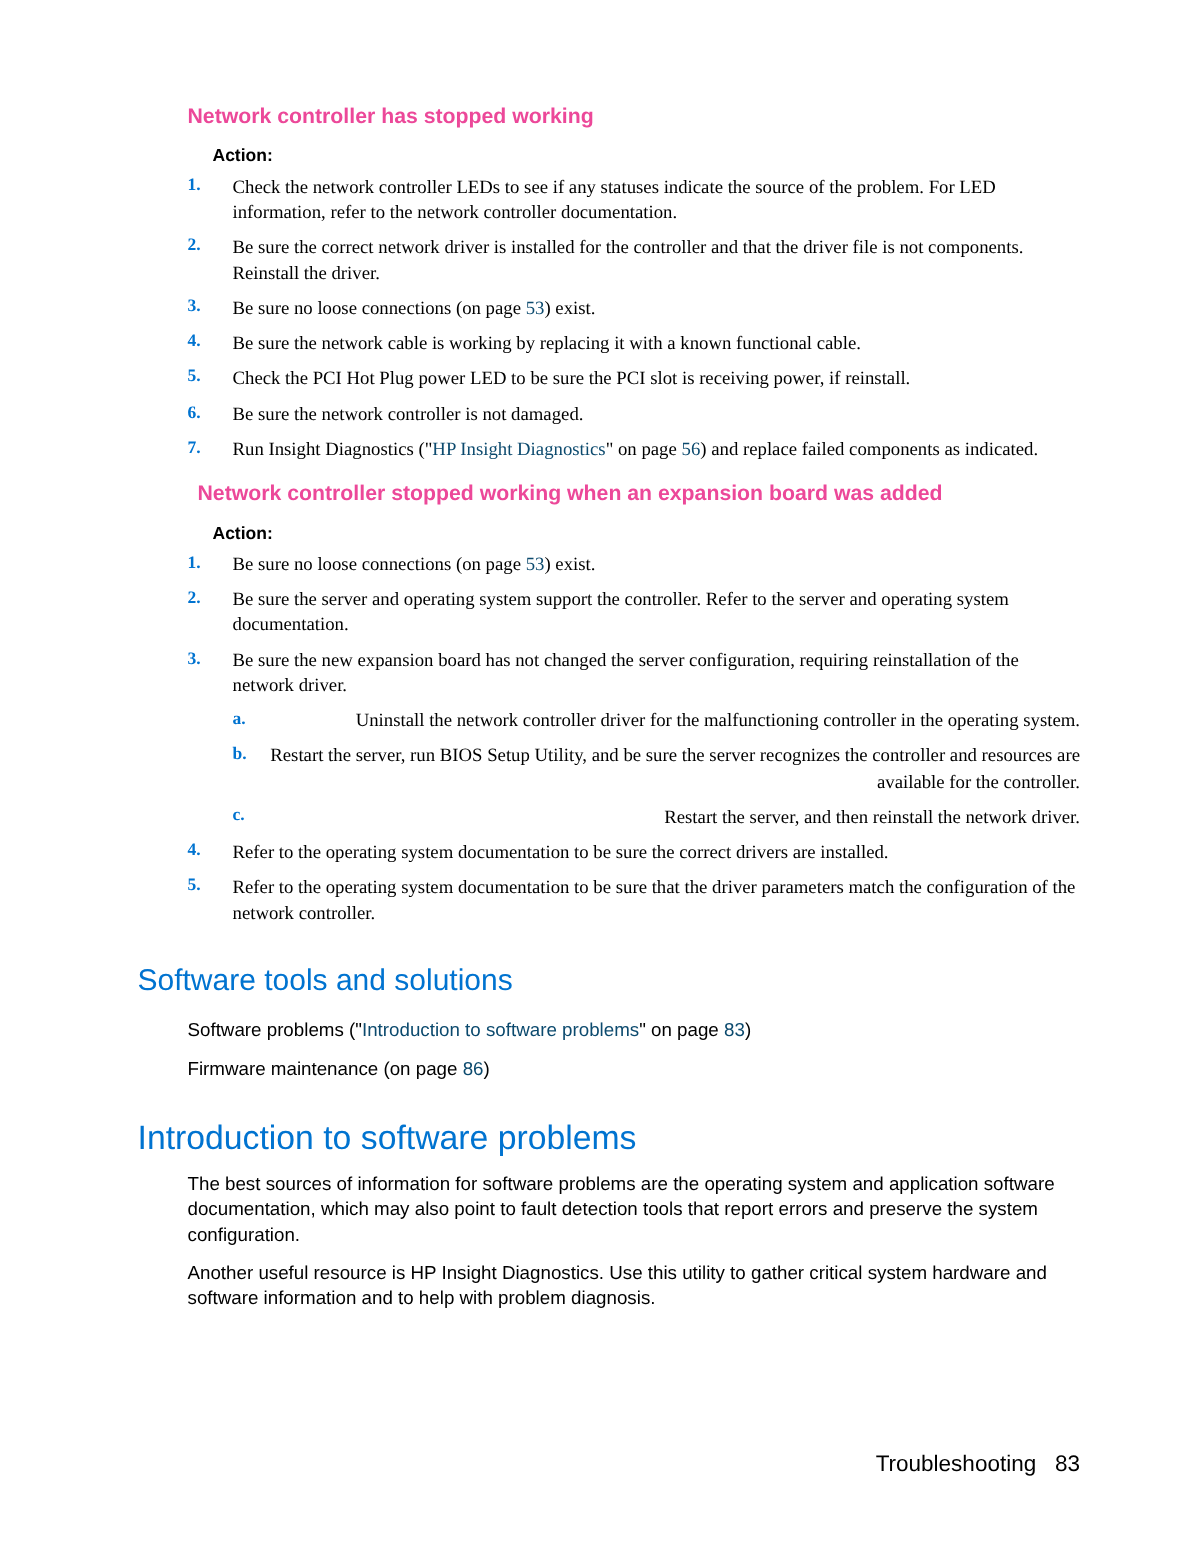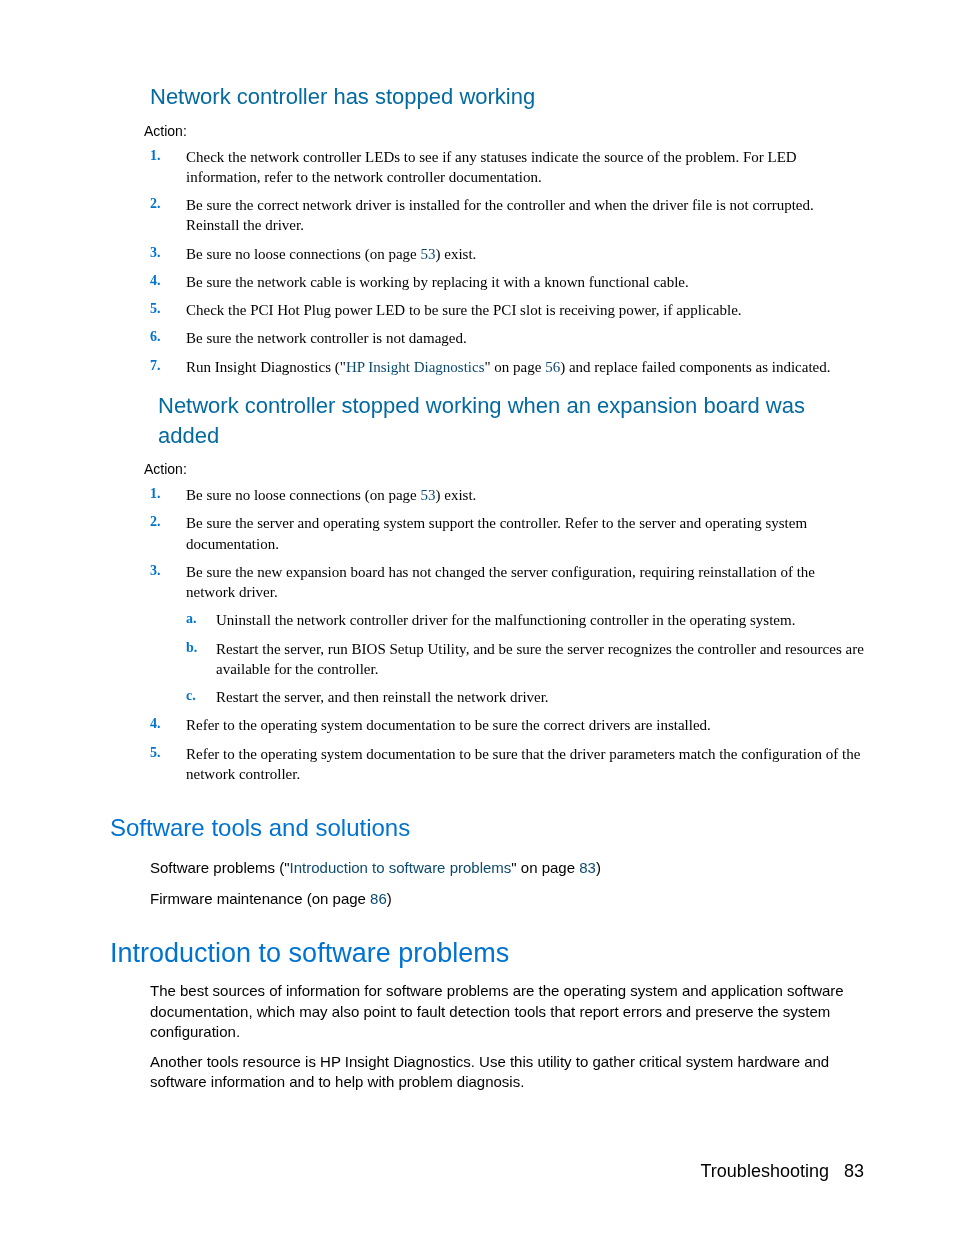--- a/index.html
+++ b/index.html
@@ -8,43 +8,43 @@
     background: #fff;
     color: #000;
     width: 954px;
     height: 1235px;
     position: relative;
     padding: 82px 90px 0 110px;
     font-size: 15px;
     line-height: 1.35;
   }
   .h3 {
-    color: #0369a1;
-    font-weight: 400;
-    font-size: 22px;
+    color: #ec4899;
+    font-weight: 700;
+    font-size: 17px;
     margin-left: 40px;
     margin-bottom: 10px;
   }
   .h1 {
     color: #0073d0;
     font-weight: 300;
     font-size: 24px;
     margin-top: 28px;
     margin-bottom: 14px;
   }
   .h2 {
     color: #0073d0;
     font-weight: 300;
     font-size: 27px;
     margin-top: 26px;
     margin-bottom: 10px;
   }
   .action-label {
-    font-weight: normal;
-    margin-left: 34px;
+    font-weight: bold;
+    margin-left: 60px;
     margin-bottom: 6px;
     font-size: 14px;
   }
   ol.numbered {
     list-style: none;
     margin-left: 40px;
     counter-reset: item;
   }
   ol.numbered > li {
     position: relative;
@@ -59,20 +59,21 @@
     left: 0;
     top: 0;
     color: #0073d0;
     font-weight: bold;
     font-size: 14px;
   }
   ol.lettered {
     list-style: none;
     margin-top: 8px;
     counter-reset: letter;
+    text-align: right;
   }
   ol.lettered > li {
     position: relative;
     padding-left: 30px;
     margin-bottom: 8px;
     counter-increment: letter;
   }
   ol.lettered > li::before {
     content: counter(letter, lower-alpha) ".";
     position: absolute;
@@ -96,24 +97,24 @@
   .sec1-spacing { margin-bottom: 14px; }
   .sec2-top { margin-top: 6px; margin-left: 48px; }
 </style>
 </head>
 <body>
 
 <div class="h3">Network controller has stopped working</div>
 <div class="action-label"><span>Action</span>:</div>
 <ol class="numbered sec1-spacing">
   <li>Check the network controller LEDs to see if any statuses indicate the source of the problem. For LED information, refer to the network controller documentation.</li>
-  <li>Be sure the correct network driver is installed for the controller and when the driver file is not corrupted. Reinstall the driver.</li>
+  <li>Be sure the correct network driver is installed for the controller and that the driver file is not components. Reinstall the driver.</li>
   <li><span>Be sure no loose connections (on page </span><span class="link">53</span><span>) exist.</span></li>
   <li>Be sure the network cable is working by replacing it with a known functional cable.</li>
-  <li>Check the PCI Hot Plug power LED to be sure the PCI slot is receiving power, if applicable.</li>
+  <li>Check the PCI Hot Plug power LED to be sure the PCI slot is receiving power, if reinstall.</li>
   <li>Be sure the network controller is not damaged.</li>
   <li><span>Run Insight Diagnostics ("</span><span class="link">HP Insight Diagnostics</span><span>" on page </span><span class="link">56</span><span>) and replace failed components as indicated.</span></li>
 </ol>
 
 <div class="h3 sec2-top">Network controller stopped working when an expansion board was added</div>
 <div class="action-label"><span>Action</span>:</div>
 <ol class="numbered">
   <li><span>Be sure no loose connections (on page </span><span class="link">53</span><span>) exist.</span></li>
   <li>Be sure the server and operating system support the controller. Refer to the server and operating system documentation.</li>
   <li>
@@ -127,17 +128,17 @@
   <li>Refer to the operating system documentation to be sure the correct drivers are installed.</li>
   <li>Refer to the operating system documentation to be sure that the driver parameters match the configuration of the network controller.</li>
 </ol>
 
 <div class="h1">Software tools and solutions</div>
 <div class="body-para"><span>Software problems ("</span><span class="link">Introduction to software problems</span><span>" on page </span><span class="link">83</span><span>)</span></div>
 <div class="body-para"><span>Firmware maintenance (on page </span><span class="link">86</span><span>)</span></div>
 
 <div class="h2">Introduction to software problems</div>
 <div class="body-para">The best sources of information for software problems are the operating system and application software documentation, which may also point to fault detection tools that report errors and preserve the system configuration.</div>
-<div class="body-para">Another tools resource is HP Insight Diagnostics. Use this utility to gather critical system hardware and software information and to help with problem diagnosis.</div>
+<div class="body-para">Another useful resource is HP Insight Diagnostics. Use this utility to gather critical system hardware and software information and to help with problem diagnosis.</div>
 
 <div class="footer">
   <span>Troubleshooting</span>&nbsp;&nbsp;&nbsp;<span>83</span>
 </div>
 
 </body></html>

